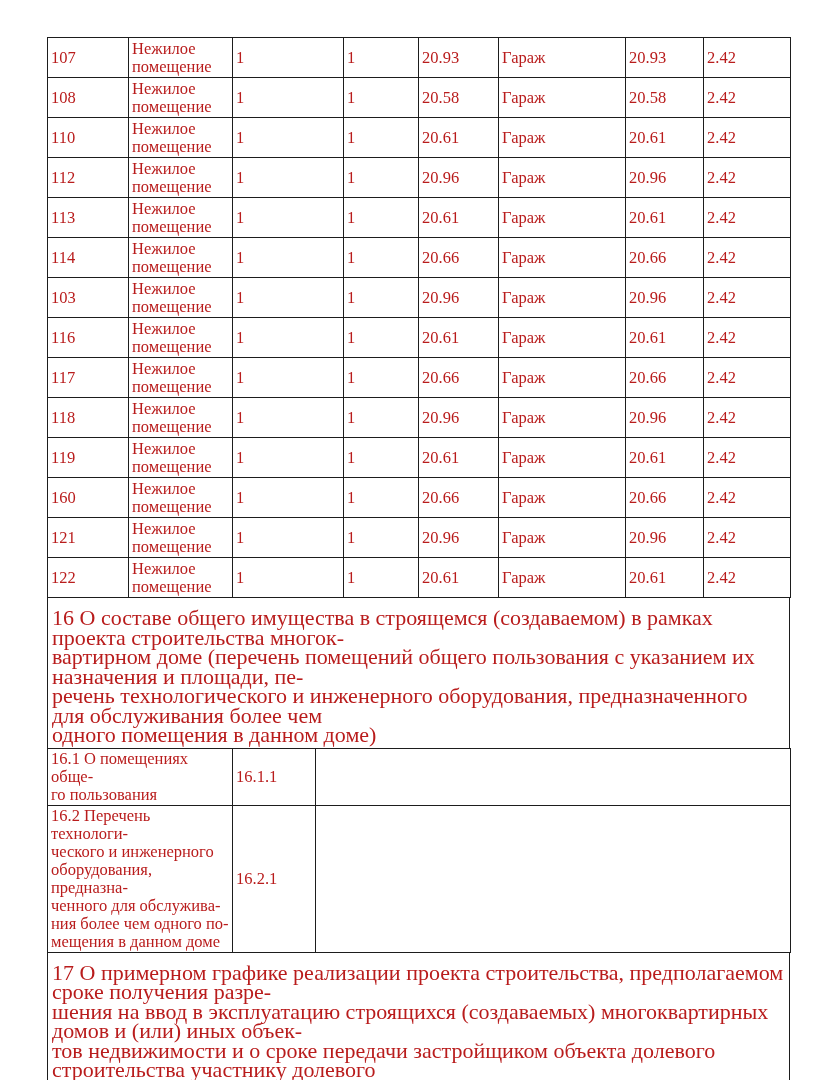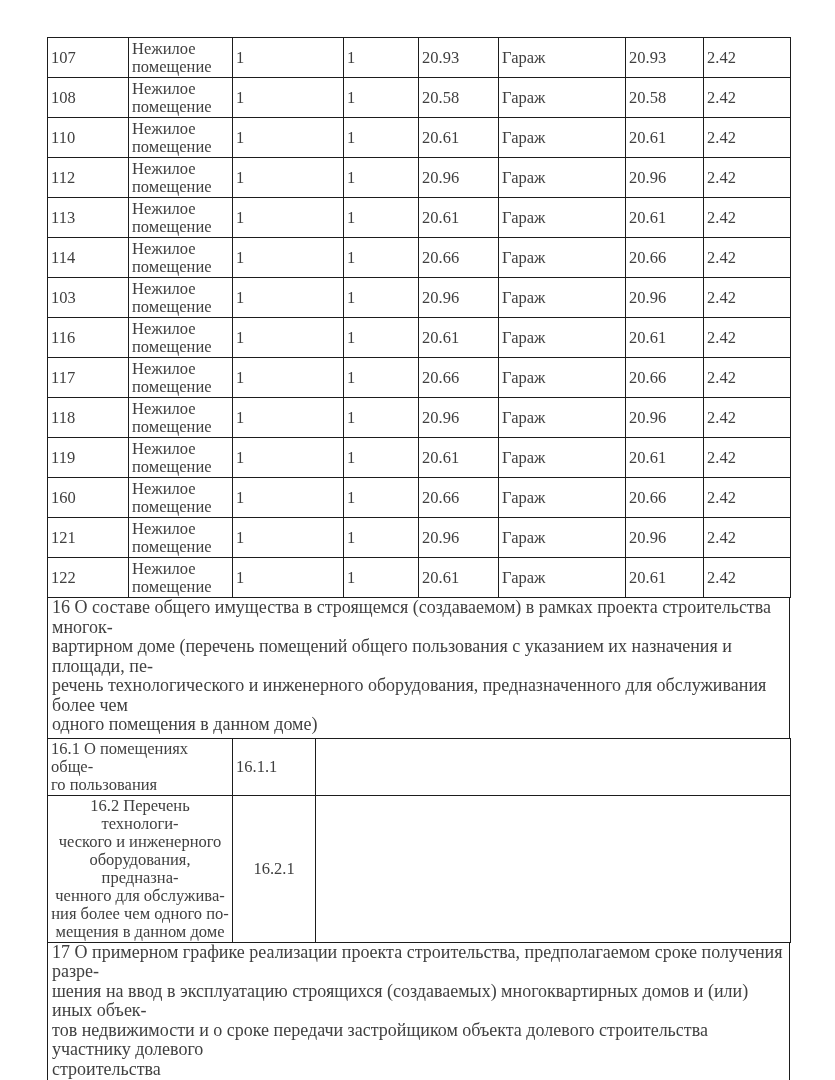--- a/index.html
+++ b/index.html
@@ -1,34 +1,34 @@
 <!DOCTYPE html>
 <html><head>
 <meta charset="utf-8">
 <style>
   html,body{margin:0;padding:0;background:#ffffff;}
   .page{
     position:relative;width:835px;height:1080px;background:#ffffff;overflow:hidden;
-    font-family:"Liberation Serif","DejaVu Serif",serif;color:#404040;border-radius:6px;
+    font-family:"Liberation Serif","DejaVu Serif",serif;color:#b91c1c;border-radius:6px;
   }
   .doc{position:absolute;left:47px;top:37px;width:743px;}
   table{border-collapse:collapse;table-layout:fixed;width:743px;}
   td{
     border:1px solid #1d1d1d;padding:1px 3px;
     font-size:16.5px;line-height:18px;vertical-align:middle;overflow:hidden;
   }
   .main-table td{height:37px;}
   .sec-header{
-    border:1px solid #1d1d1d;margin-top:-1px;padding:0 4px 3px 4px;
-    font-size:18px;line-height:19.5px;white-space:pre-line;text-align:left;
+    border:1px solid #1d1d1d;margin-top:-1px;padding:10px 4px 3px 4px;
+    font-size:22px;line-height:19.5px;white-space:pre-line;text-align:left;
   }
   .sub-table{margin-top:-1px;}
   .pre{white-space:pre-line;}
   .row161 td{height:40px;margin-left:36px;}
-  .row162 td{height:106px;text-align:center;}
+  .row162 td{height:106px;}
   .last-table td{border-bottom:none;height:52px;}
 </style>
 </head>
 <body>
 
 <div class="page">
   <div class="doc">
 
     <table class="main-table">
       <colgroup>

